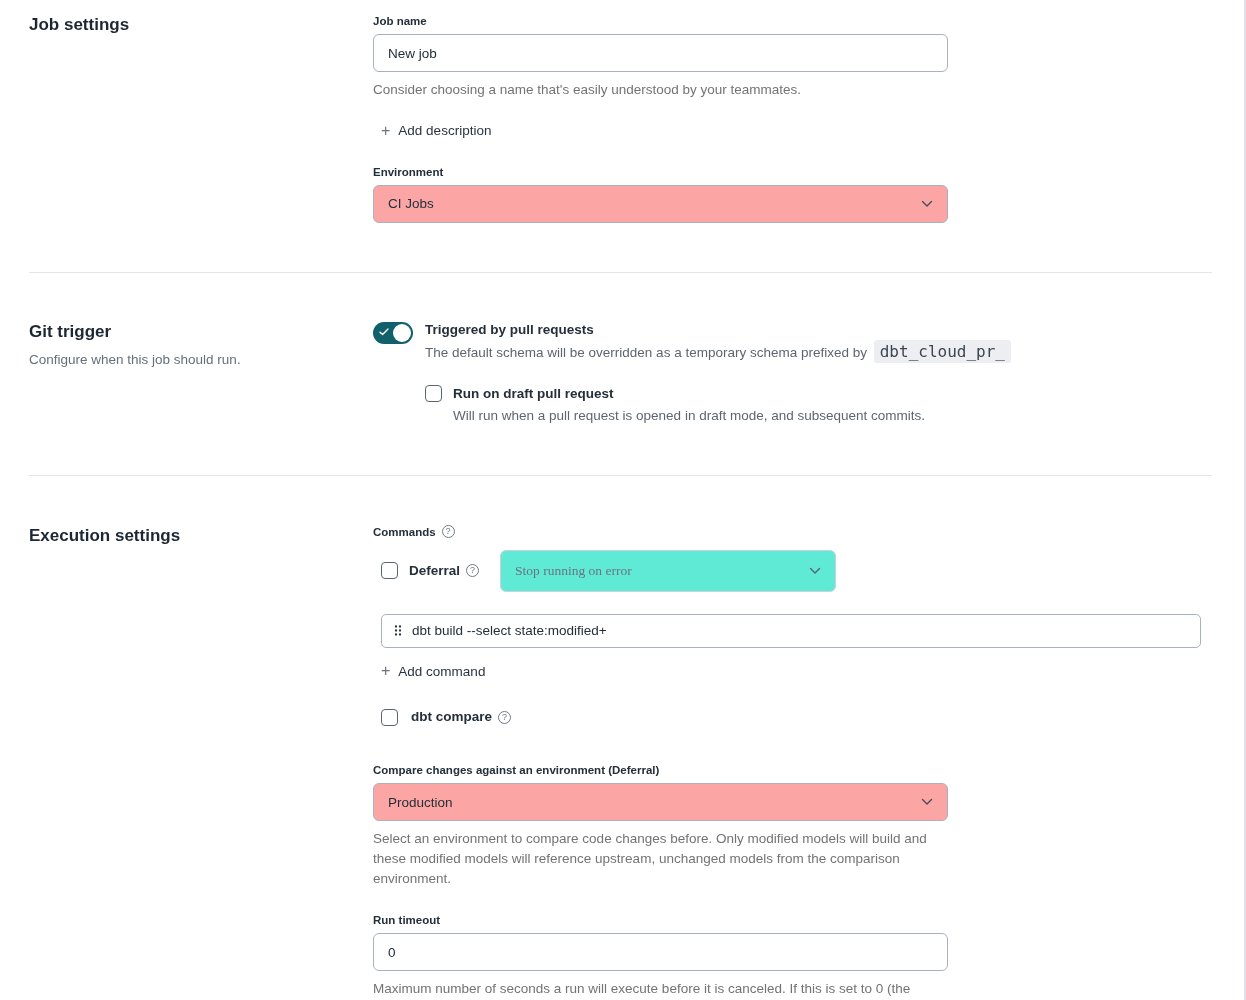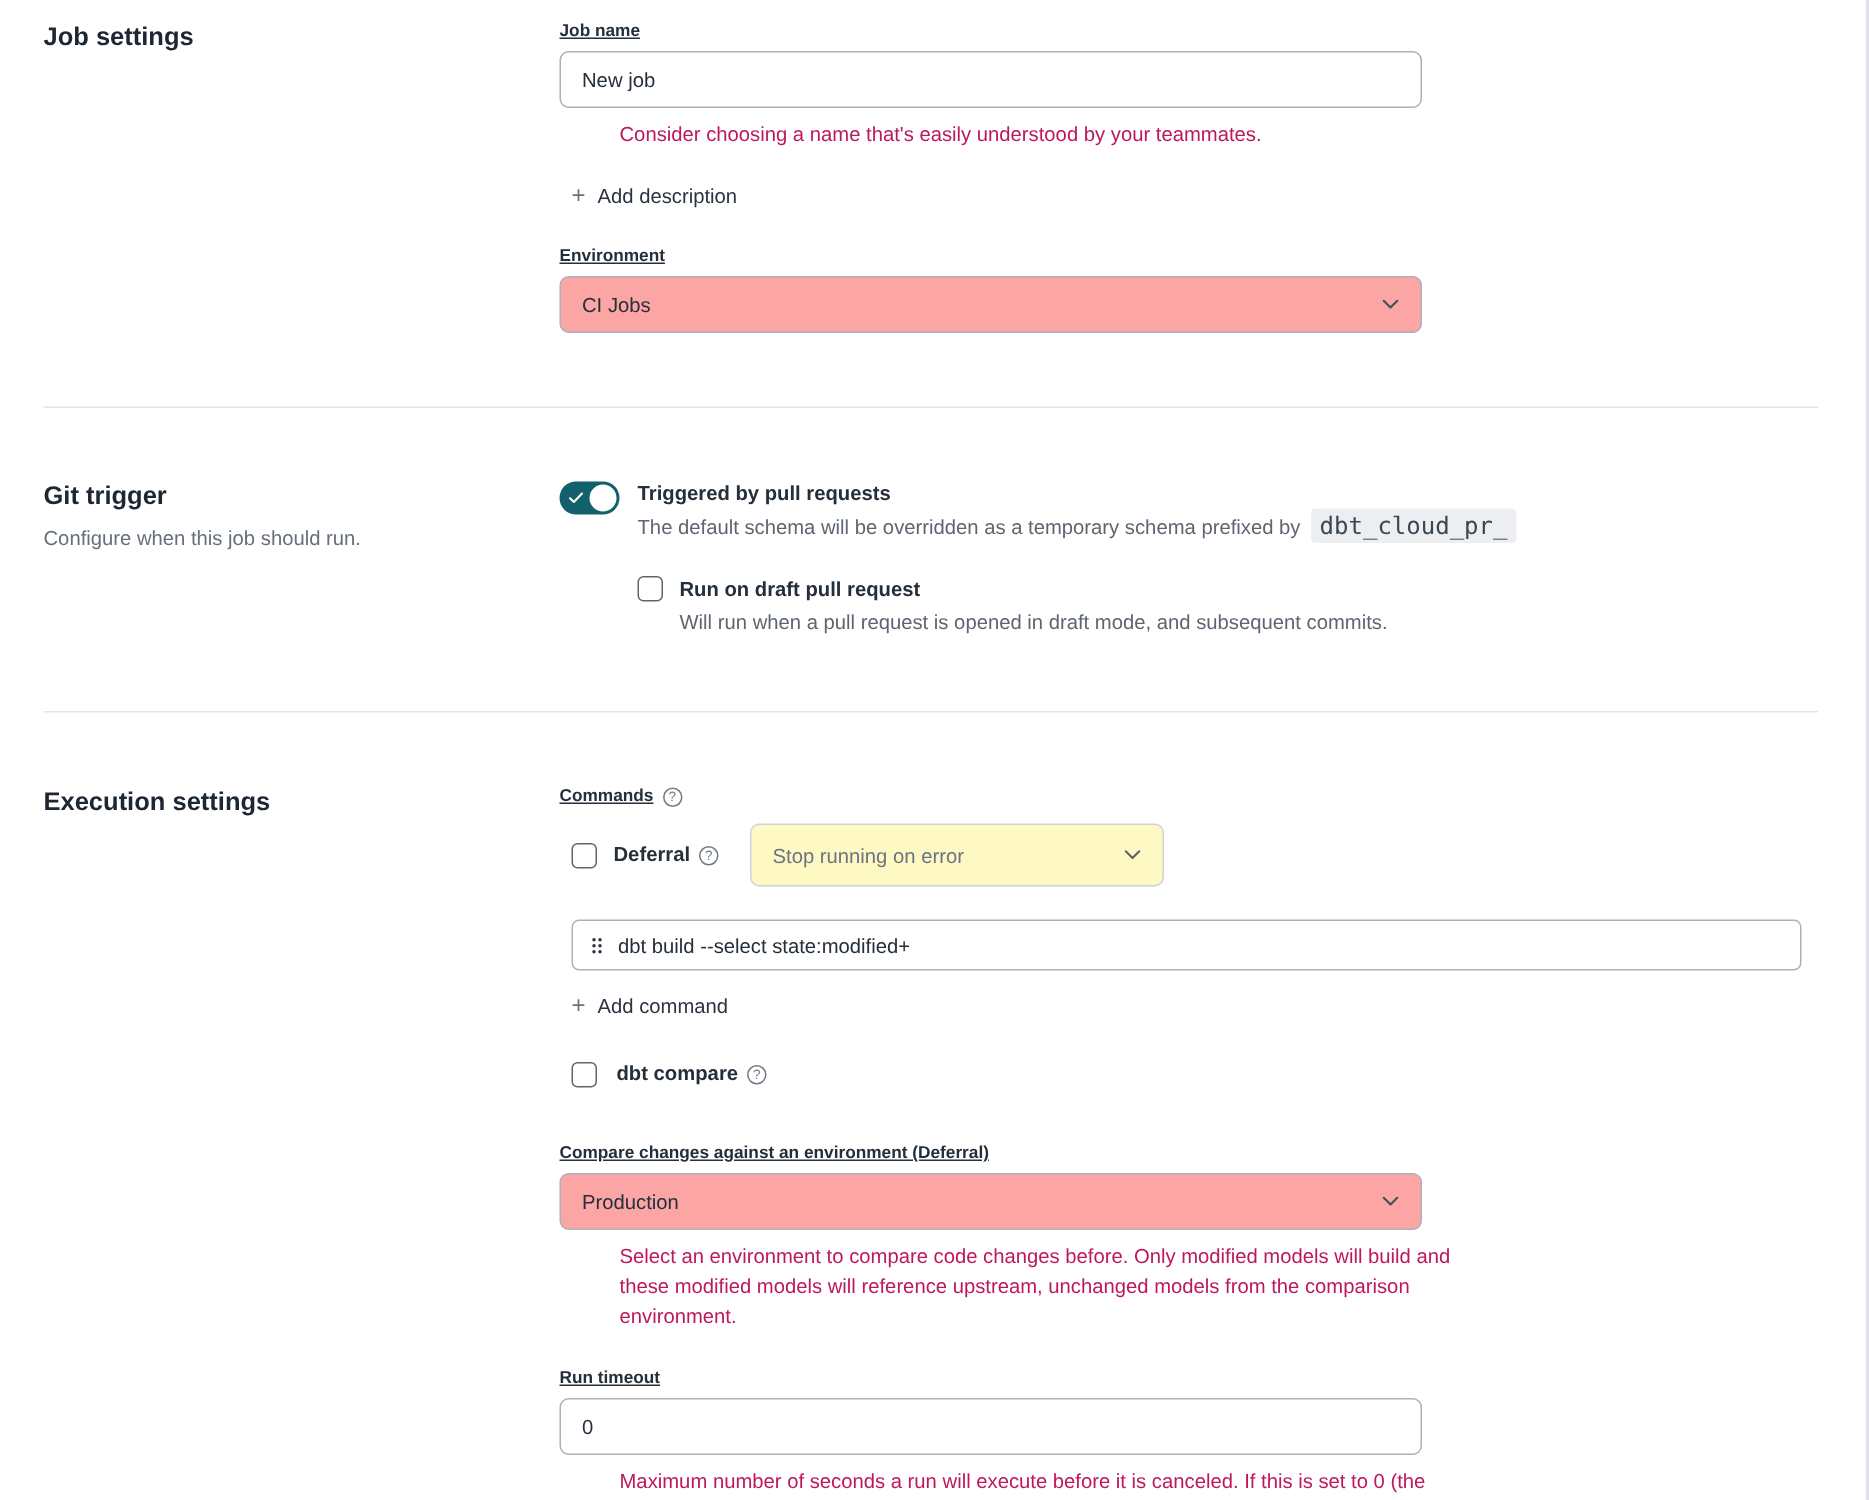--- a/index.html
+++ b/index.html
@@ -27,50 +27,49 @@
   .divider {
     border: none; border-top: 1px solid #e3e5e9;
     margin-left: 29px; width: 1183px;
   }
   .sec-1 { padding-top: 14px; padding-bottom: 49px; }
   .sec-2 { padding-top: 48px; padding-bottom: 49px; }
   .sec-3 { padding-top: 49px; }
 
   .field-label {
     display: block; font-size: 11.5px; font-weight: 700; color: #242f3a;
-    line-height: 14px; margin-bottom: 6px; text-decoration: underline;
+    line-height: 14px; margin-bottom: 6px;
   }
   .text-input {
     width: 575px; height: 38px;
     border: 1px solid #a9b2bb; border-radius: 6px;
     padding: 0 14px; font-size: 13.5px; color: #242f3a;
     font-family: "Liberation Sans", "DejaVu Sans", sans-serif;
     background: #ffffff; outline: none; display: block;
   }
   .help-text {
-    margin-top: 8px; font-size: 13.5px; color: #be185d; line-height: 20px;
+    margin-top: 8px; font-size: 13.5px; color: #737373; line-height: 20px;
     width: 575px;
-    margin-left: 40px;
   }
   .add-link {
     display: inline-flex; align-items: center; gap: 8px;
     background: none; border: none; cursor: pointer;
     font-family: "Liberation Sans", "DejaVu Sans", sans-serif;
     font-size: 13.5px; color: #2a3440; padding: 0 0 0 8px;
   }
   .plus-glyph { font-size: 16px; color: #6a737c; line-height: 14px; font-weight: 400; }
   .select {
     width: 575px; height: 38px;
     border: 1px solid #a9b2bb; border-radius: 6px; background: #fca5a5;
     display: flex; align-items: center; justify-content: space-between;
     padding: 0 14px; cursor: pointer; font-size: 13.5px; color: #242f3a;
   }
   .select.disabled {
-    background: #fef9c3; border-color: #ccd2d8; color: #6b7480;
-    width: 276px; height: 42px;
+    background: #5eead4; border-color: #ccd2d8; color: #6b7480;
+    width: 336px; height: 42px; font-family: Liberation Serif, serif;
   }
   .chev { flex: 0 0 auto; margin-left: 8px; }
 
   
   .toggle-row { display: flex; align-items: flex-start; }
   .toggle {
     width: 40px; height: 22px; border-radius: 11px; background: #11606b;
     position: relative; flex: 0 0 40px; margin-top: 1px; cursor: pointer;
   }
   .toggle .knob {

